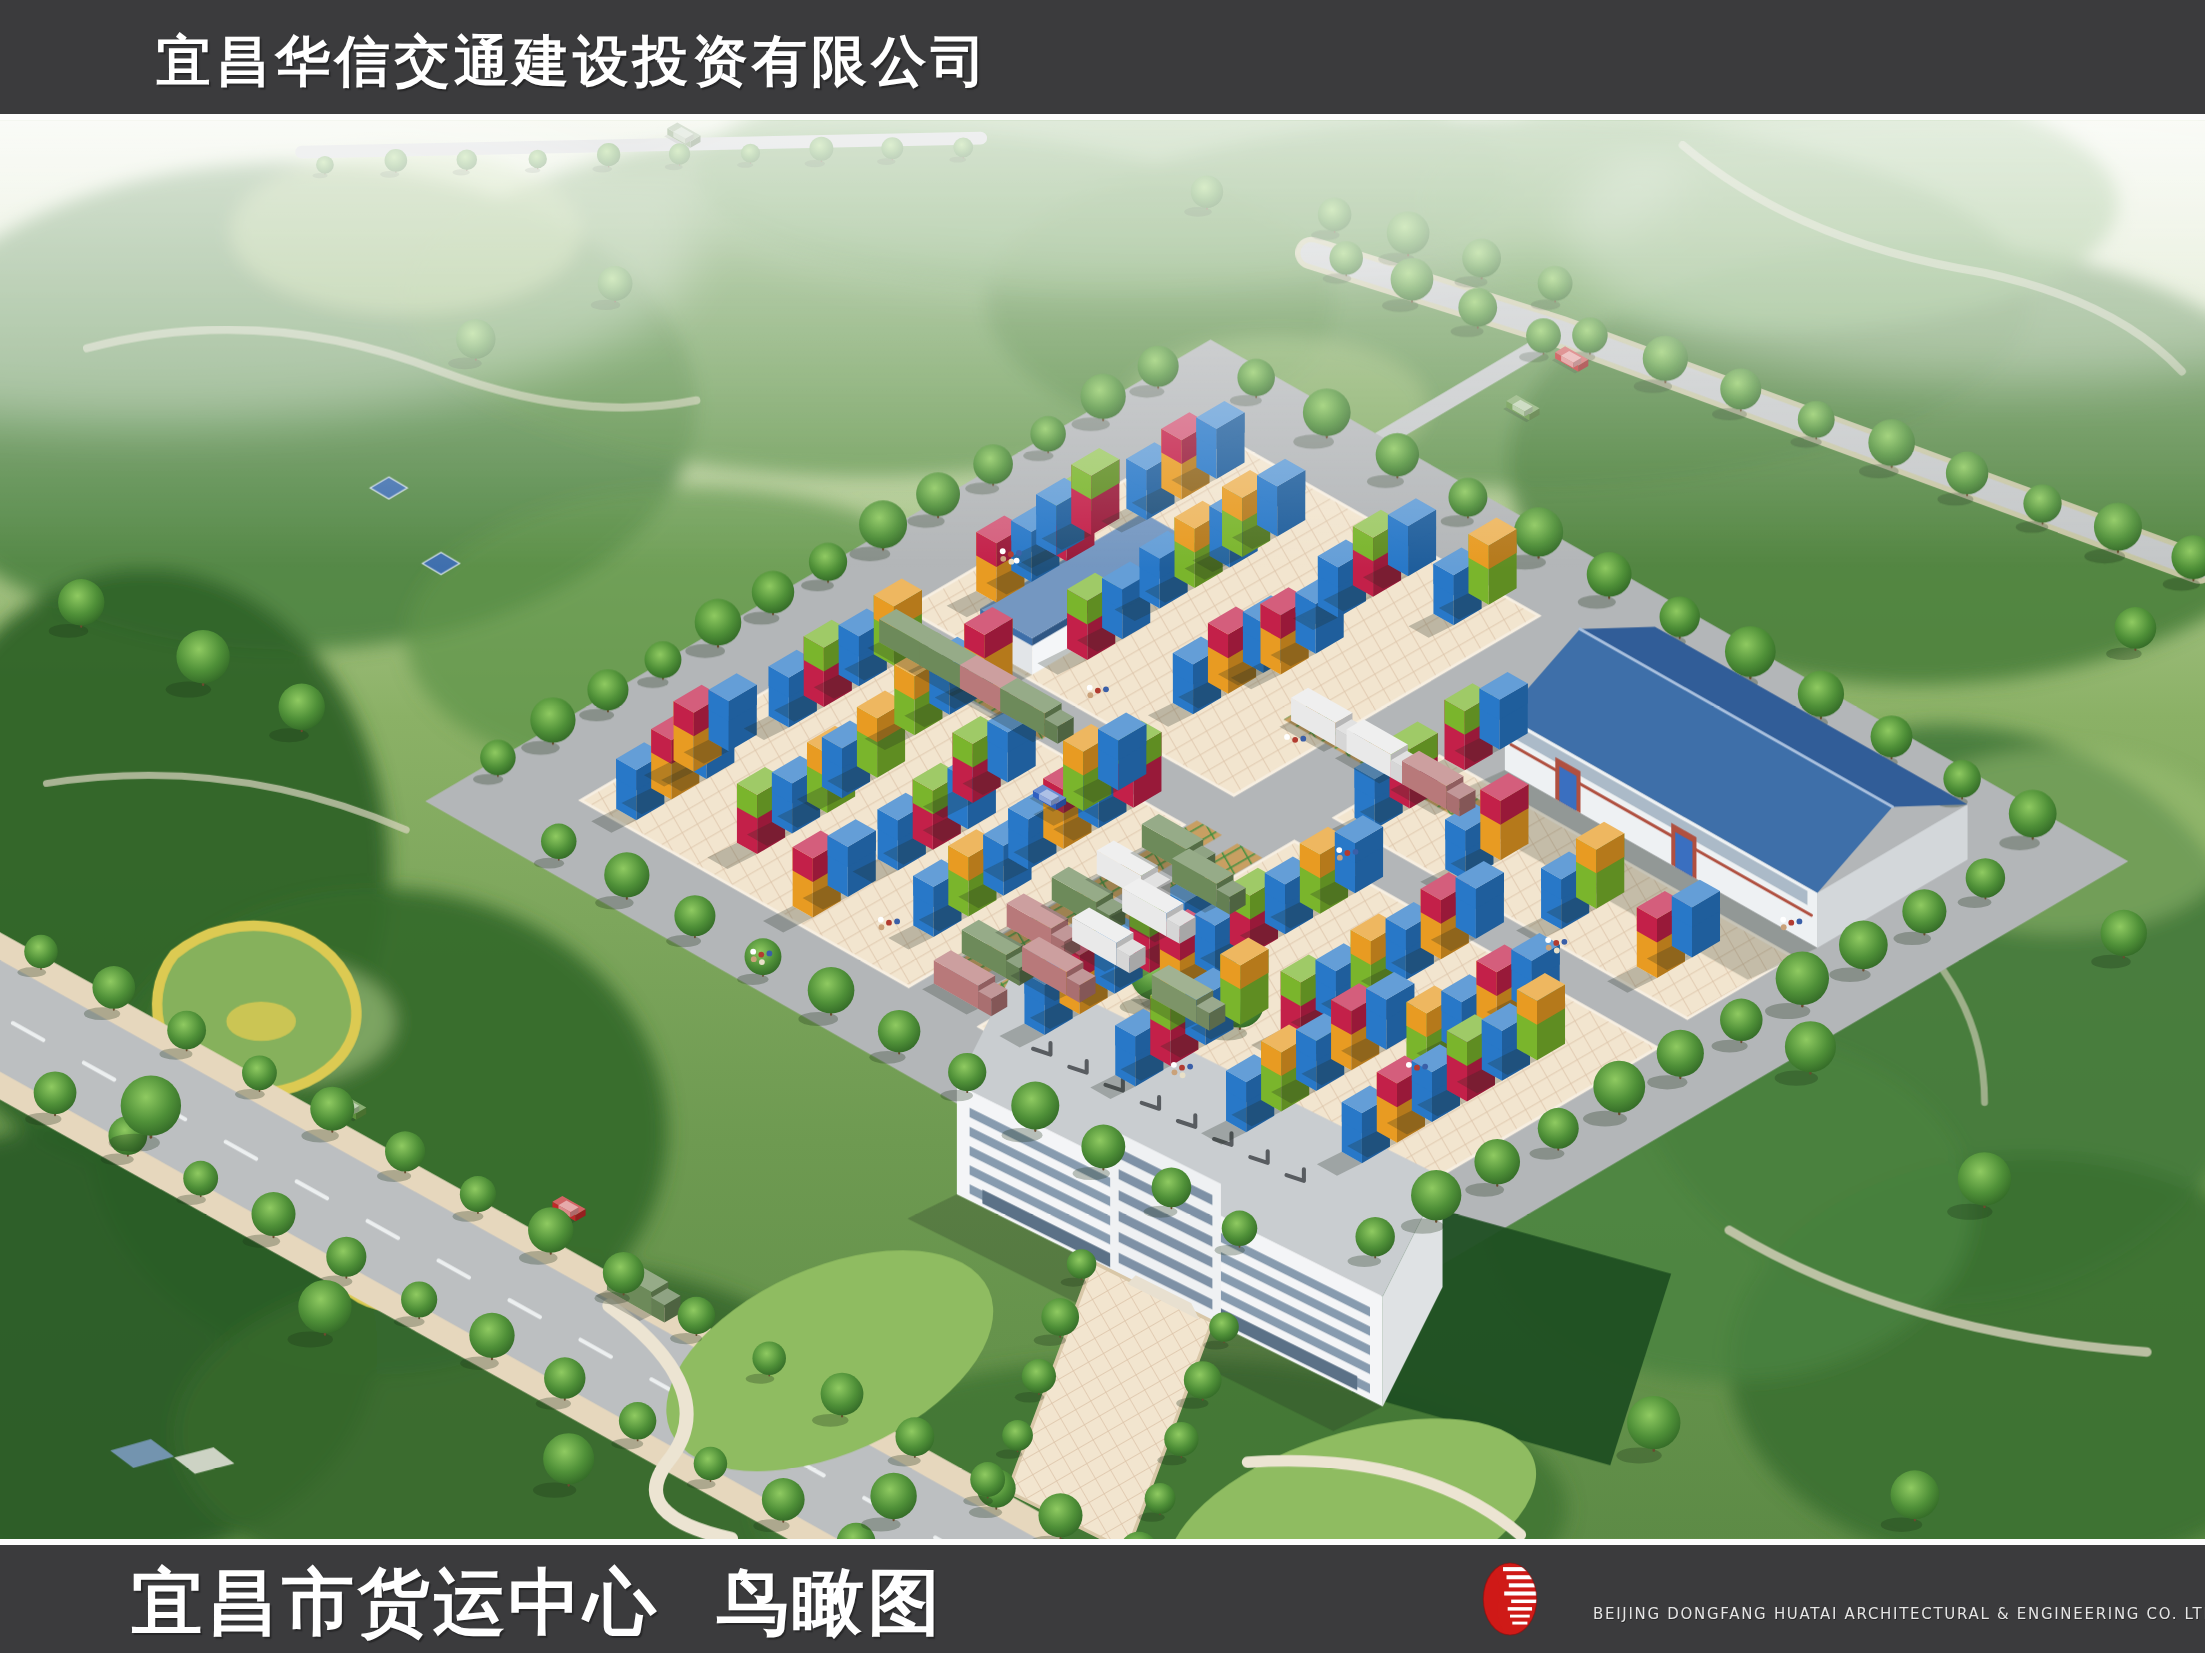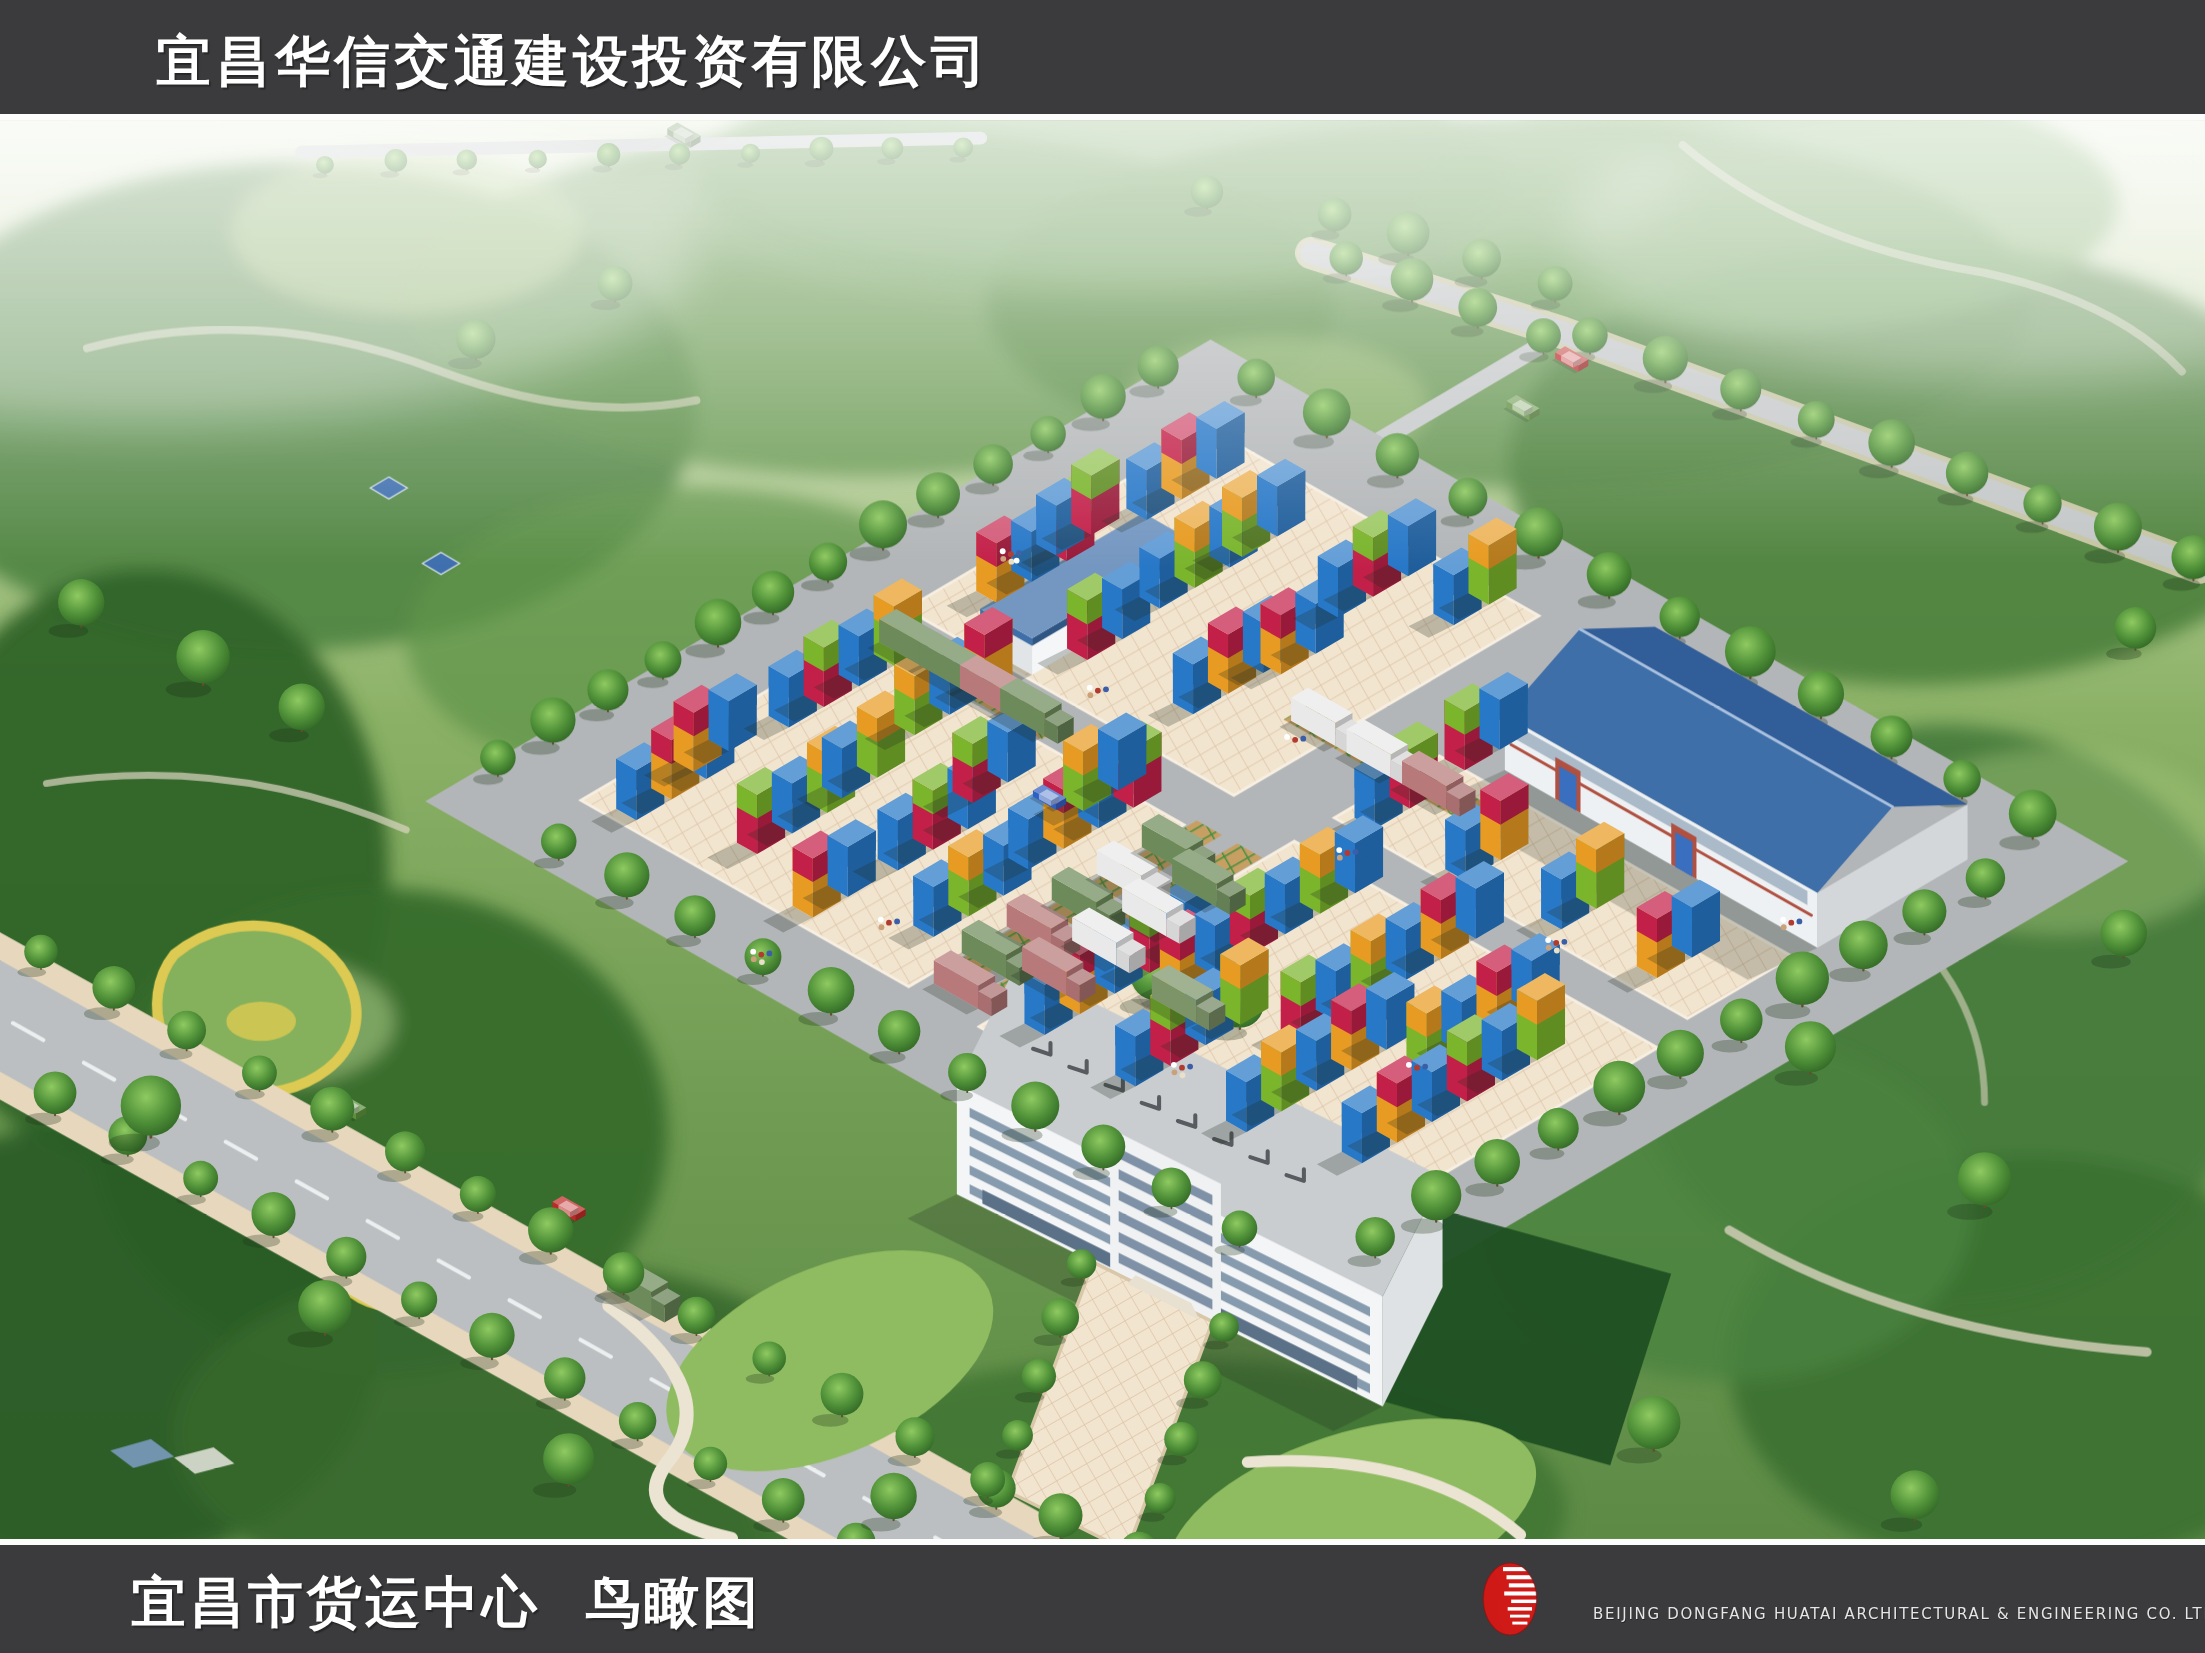--- a/index.html
+++ b/index.html
@@ -9,21 +9,21 @@
   #hdr{top:0;height:114px;}
   .sep{position:absolute;left:0;width:2205px;height:5.8px;background:#fdfdfd;}
   #sep-top{top:114px;}
   #sep-bot{top:1539px;}
   #viewport{position:absolute;top:120px;left:0;width:2205px;height:1419px;background:#7fa65a;}
   #ftr{top:1545px;height:109px;}
   .h-title{position:absolute;left:156px;top:0;height:114px;line-height:122px;color:#ffffff;
            font-size:55px;font-weight:bold;letter-spacing:4.6px;white-space:pre;
            text-shadow:1.7px 1.7px 1.2px rgba(0,0,0,0.35);}
   .f-caption{position:absolute;left:131px;top:0;height:109px;line-height:114px;color:#ffffff;
-           font-size:55px;font-weight:bold;letter-spacing:3.5px;white-space:pre;
+           font-size:72px;font-weight:bold;letter-spacing:3.5px;white-space:pre;
            text-shadow:1.7px 1.7px 1.2px rgba(0,0,0,0.35);}
   .logo-wrap{position:absolute;left:1481px;top:15px;width:58px;height:78px;}
   .co-cn{position:absolute;left:1551px;top:17.4px;color:#f2f2f2;font-size:27px;font-weight:bold;
          letter-spacing:0.6px;white-space:pre;text-shadow:1.2px 1.2px 0.6px rgba(0,0,0,0.4);}
   .co-en{position:absolute;left:1593px;top:60px;color:#e6e6e6;font-size:15px;
          letter-spacing:1.7px;white-space:pre;text-shadow:0.6px 0.6px 0.6px rgba(0,0,0,0.4);}
   svg{display:block;}
 </style>
 </head>
 <body>

